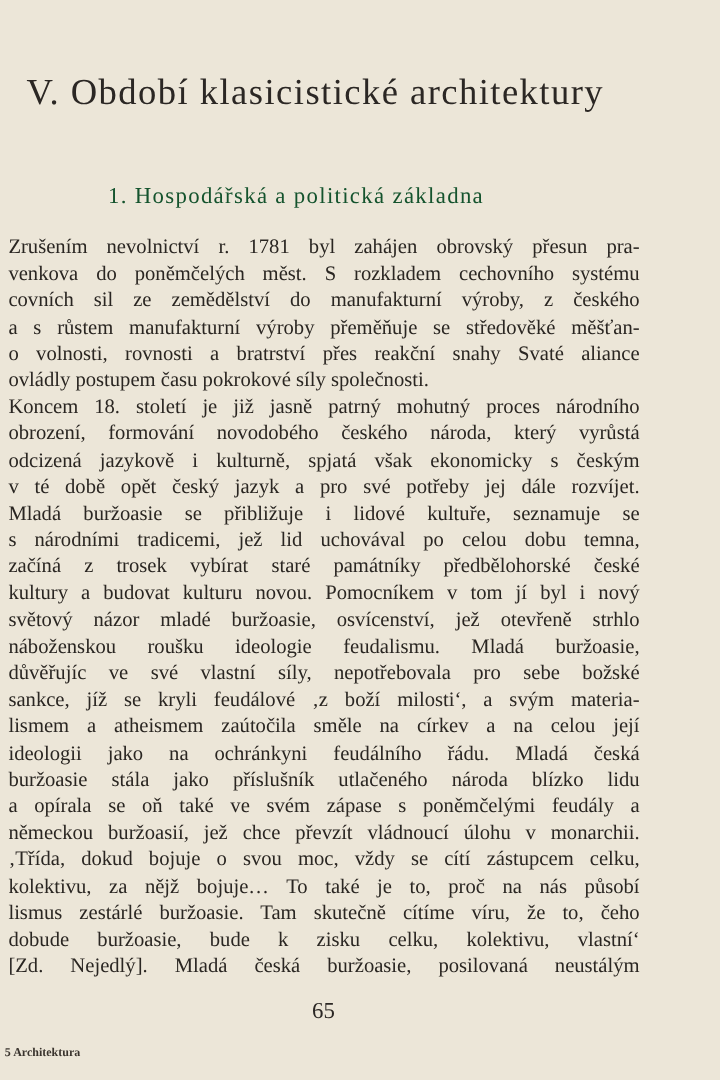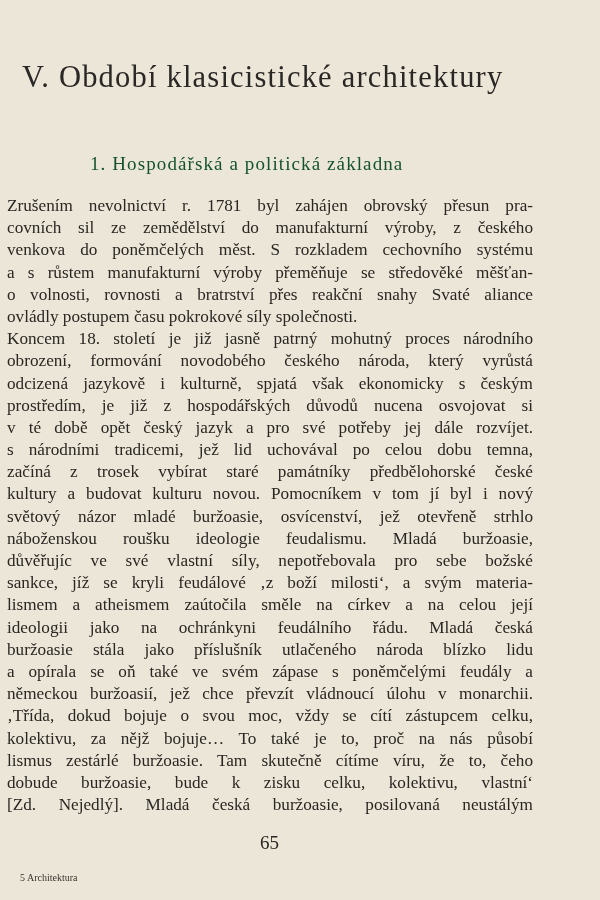--- a/index.html
+++ b/index.html
@@ -25,46 +25,46 @@
       position: absolute; left: 7px; top: 195px; width: 526px;
       font-size: 17.2px; line-height: 22.2px;
     }
     .line {
       display: block; white-space: nowrap; text-align: justify;
       text-align-last: justify; height: 22.2px;
     }
     .line.last { text-align-last: left; }
     .footer-sig {
       position: absolute; left: 4px; top: 872px;
-      font-size: 10px; font-weight: normal; color: #3a342e; margin-left: 16px;
+      font-size: 10px; font-weight: bold; color: #3a342e;
     }
     .page-number {
       position: absolute; left: 260px; top: 832px;
       font-size: 19px; color: #2b2724;
     }
   </style>
 </head>
 <body>
 
 <div class="page">
   <div class="chapter-title">V. Období klasicistické architektury</div>
   <div class="section-title">1. Hospodářská a politická základna</div>
 
   <div class="body-text">
     <span class="line">Zrušením nevolnictví r. 1781 byl zahájen obrovský přesun pra-</span>
+    <span class="line">venkova do poněmčelých měst. S rozkladem cechovního systému</span>
     <span class="line">covních sil ze zemědělství do manufakturní výroby, z českého</span>
-    <span class="line">venkova do poněmčelých měst. S rozkladem cechovního systému</span>
     <span class="line">a s růstem manufakturní výroby přeměňuje se středověké měšťan-</span>
     <span class="line">o volnosti, rovnosti a bratrství přes reakční snahy Svaté aliance</span>
     <span class="line last">ovládly postupem času pokrokové síly společnosti.</span>
     <span class="line">Koncem 18. století je již jasně patrný mohutný proces národního</span>
     <span class="line">obrození, formování novodobého českého národa, který vyrůstá</span>
     <span class="line">odcizená jazykově i kulturně, spjatá však ekonomicky s českým</span>
-    <span class="line">prostředím, je již z hospodářských důvodů nucena osvojovat si</span>
     <span class="line">v té době opět český jazyk a pro své potřeby jej dále rozvíjet.</span>
+    <span class="line">Mladá buržoasie se přibližuje i lidové kultuře, seznamuje se</span>
     <span class="line">s národními tradicemi, jež lid uchovával po celou dobu temna,</span>
     <span class="line">začíná z trosek vybírat staré památníky předbělohorské české</span>
     <span class="line">kultury a budovat kulturu novou. Pomocníkem v tom jí byl i nový</span>
     <span class="line">světový názor mladé buržoasie, osvícenství, jež otevřeně strhlo</span>
     <span class="line">náboženskou roušku ideologie feudalismu. Mladá buržoasie,</span>
     <span class="line">důvěřujíc ve své vlastní síly, nepotřebovala pro sebe božské</span>
     <span class="line">sankce, jíž se kryli feudálové ‚z boží milosti‘, a svým materia-</span>
     <span class="line">lismem a atheismem zaútočila směle na církev a na celou její</span>
     <span class="line">ideologii jako na ochránkyni feudálního řádu. Mladá česká</span>
     <span class="line">buržoasie stála jako příslušník utlačeného národa blízko lidu</span>

